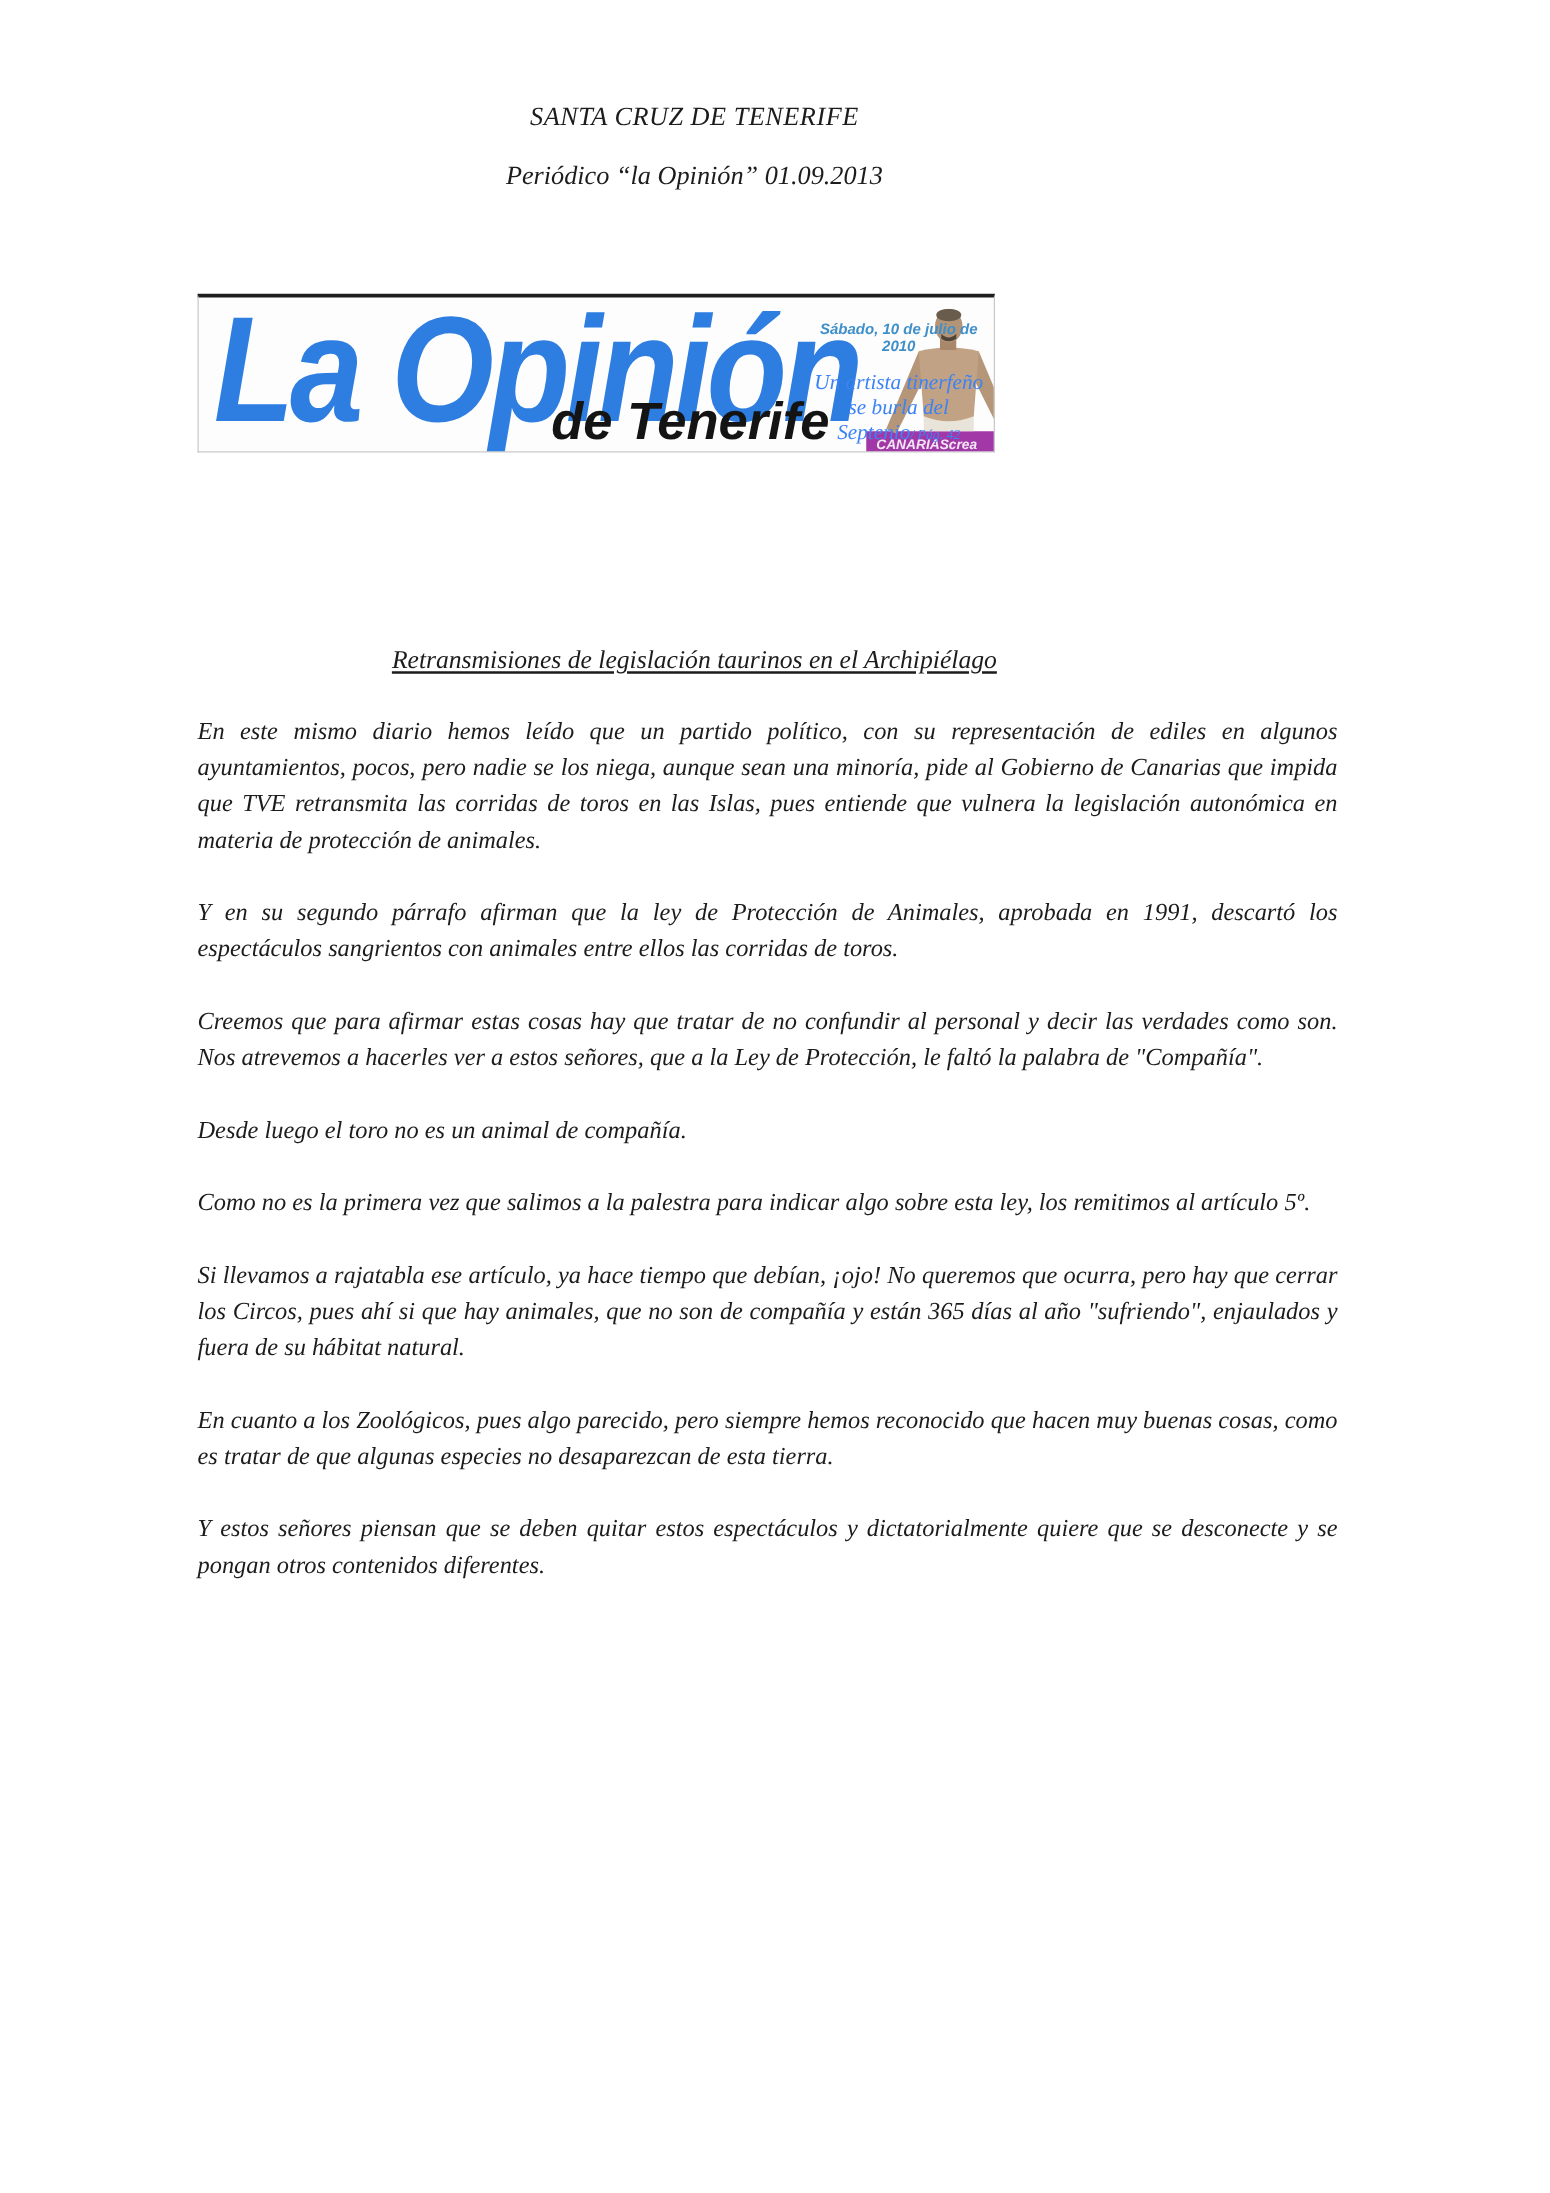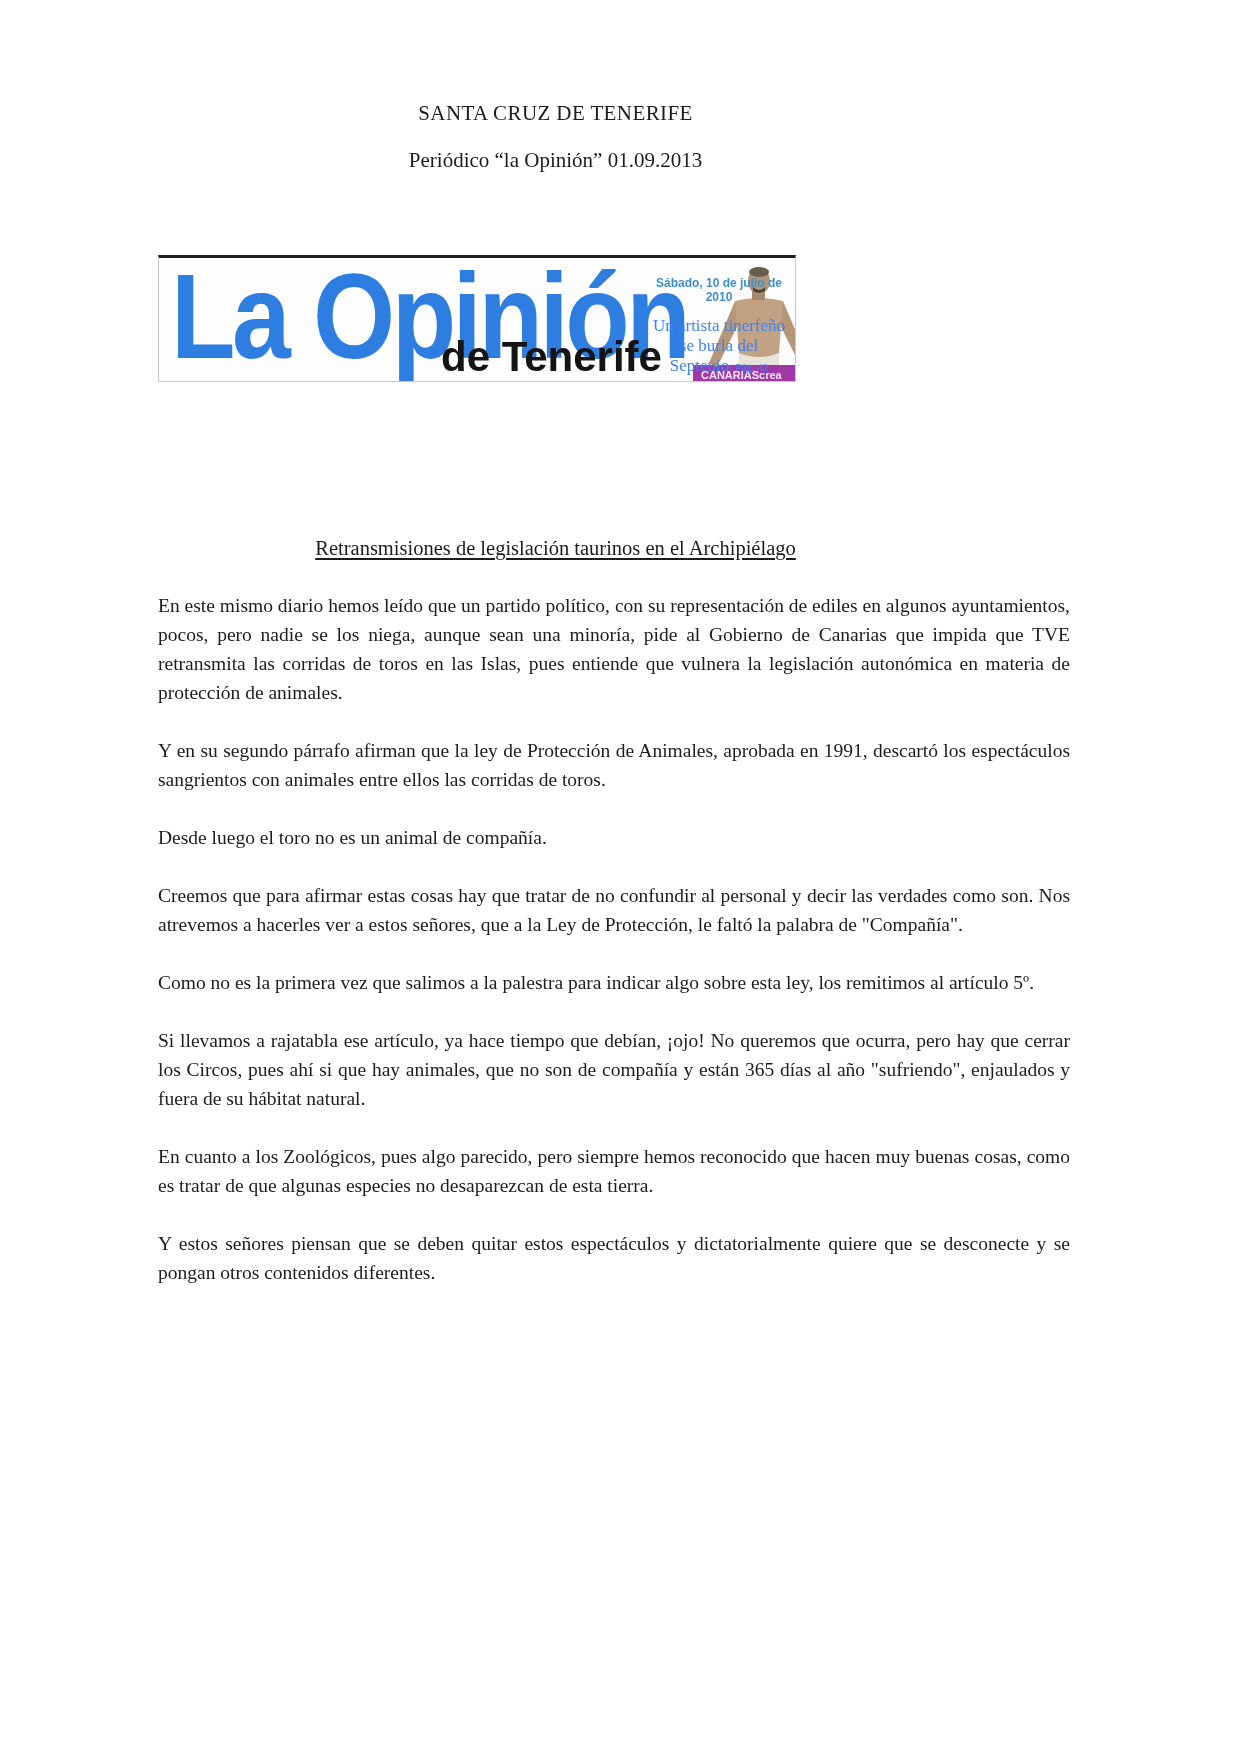--- a/index.html
+++ b/index.html
@@ -4,21 +4,21 @@
 <style>
   * { margin:0; padding:0; box-sizing:border-box; }
   html, body { background:#ffffff; }
   body {
     width:1240px; height:1754px;
     font-family:"Liberation Serif", serif;
     color:#1c1c1c;
     position:relative;
     overflow:hidden;
   }
-  .content { padding:100px 158px 0 158px; }
+  .content { padding:80px 158px 0 158px;font-style:italic; }
   .narrow { width:795px; }
   .doc-title {
     font-size:21px; line-height:26px; text-align:center;
     letter-spacing:0.4px;
   }
   .doc-subtitle {
     font-size:21px; line-height:26px; text-align:center;
     margin-top:21px;
   }
   .masthead {
@@ -109,21 +109,21 @@
 
     </div>
 
   </div>
 
   <div class="article-heading narrow">Retransmisiones de legislación taurinos en el Archipiélago</div>
 
   <div class="article">
     <p>En este mismo diario hemos leído que un partido político, con su representación de ediles en algunos ayuntamientos, pocos, pero nadie se los niega, aunque sean una minoría, pide al Gobierno de Canarias que impida que TVE retransmita las corridas de toros en las Islas, pues entiende que vulnera la legislación autonómica en materia de protección de animales.</p>
     <p>Y en su segundo párrafo afirman que la ley de Protección de Animales, aprobada en 1991, descartó los espectáculos sangrientos con animales entre ellos las corridas de toros.</p>
+    <p>Creemos que para afirmar estas cosas hay que tratar de no confundir al personal y decir las verdades como son. Nos atrevemos a hacerles ver a estos señores, que a la Ley de Protección, le faltó la palabra de "Compañía".</p>
     <p>Desde luego el toro no es un animal de compañía.</p>
-    <p>Creemos que para afirmar estas cosas hay que tratar de no confundir al personal y decir las verdades como son. Nos atrevemos a hacerles ver a estos señores, que a la Ley de Protección, le faltó la palabra de "Compañía".</p>
     <p>Como no es la primera vez que salimos a la palestra para indicar algo sobre esta ley, los remitimos al artículo 5º.</p>
     <p>Si llevamos a rajatabla ese artículo, ya hace tiempo que debían, ¡ojo! No queremos que ocurra, pero hay que cerrar los Circos, pues ahí si que hay animales, que no son de compañía y están 365 días al año "sufriendo", enjaulados y fuera de su hábitat natural.</p>
     <p>En cuanto a los Zoológicos, pues algo parecido, pero siempre hemos reconocido que hacen muy buenas cosas, como es tratar de que algunas especies no desaparezcan de esta tierra.</p>
     <p>Y estos señores piensan que se deben quitar estos espectáculos y dictatorialmente quiere que se desconecte y se pongan otros contenidos diferentes.</p>
   </div>
 
 </div>
 
 </body></html>

